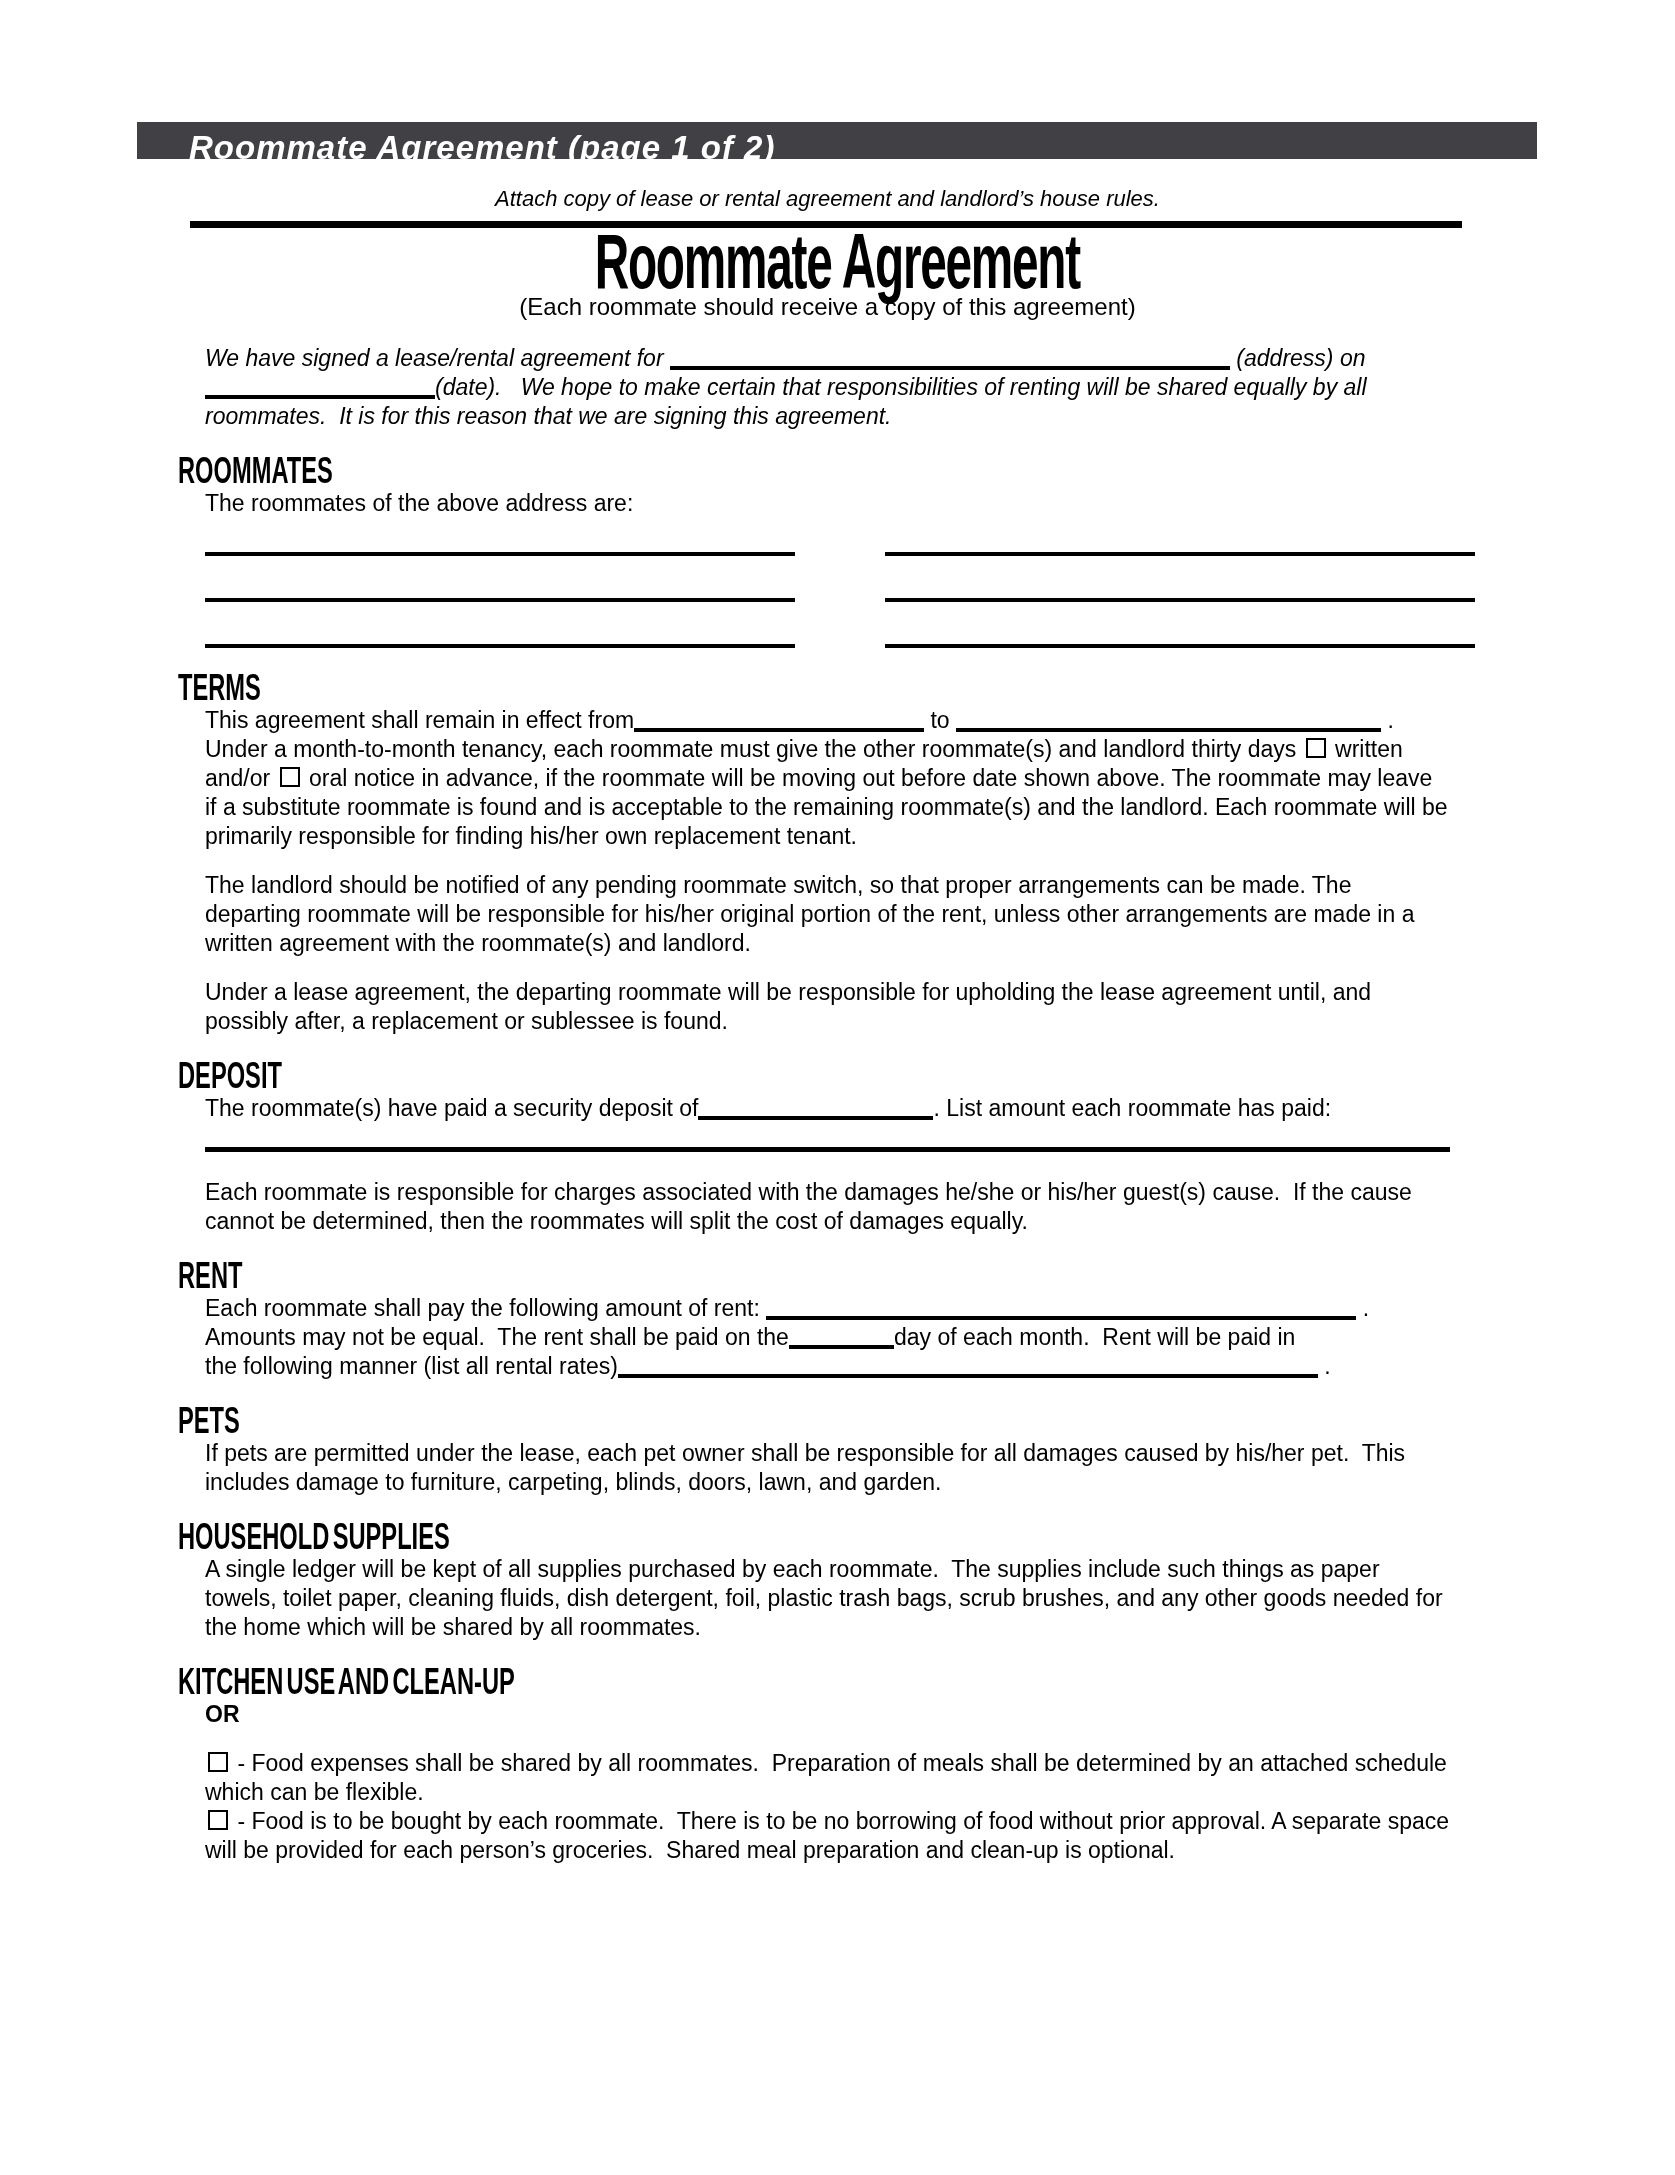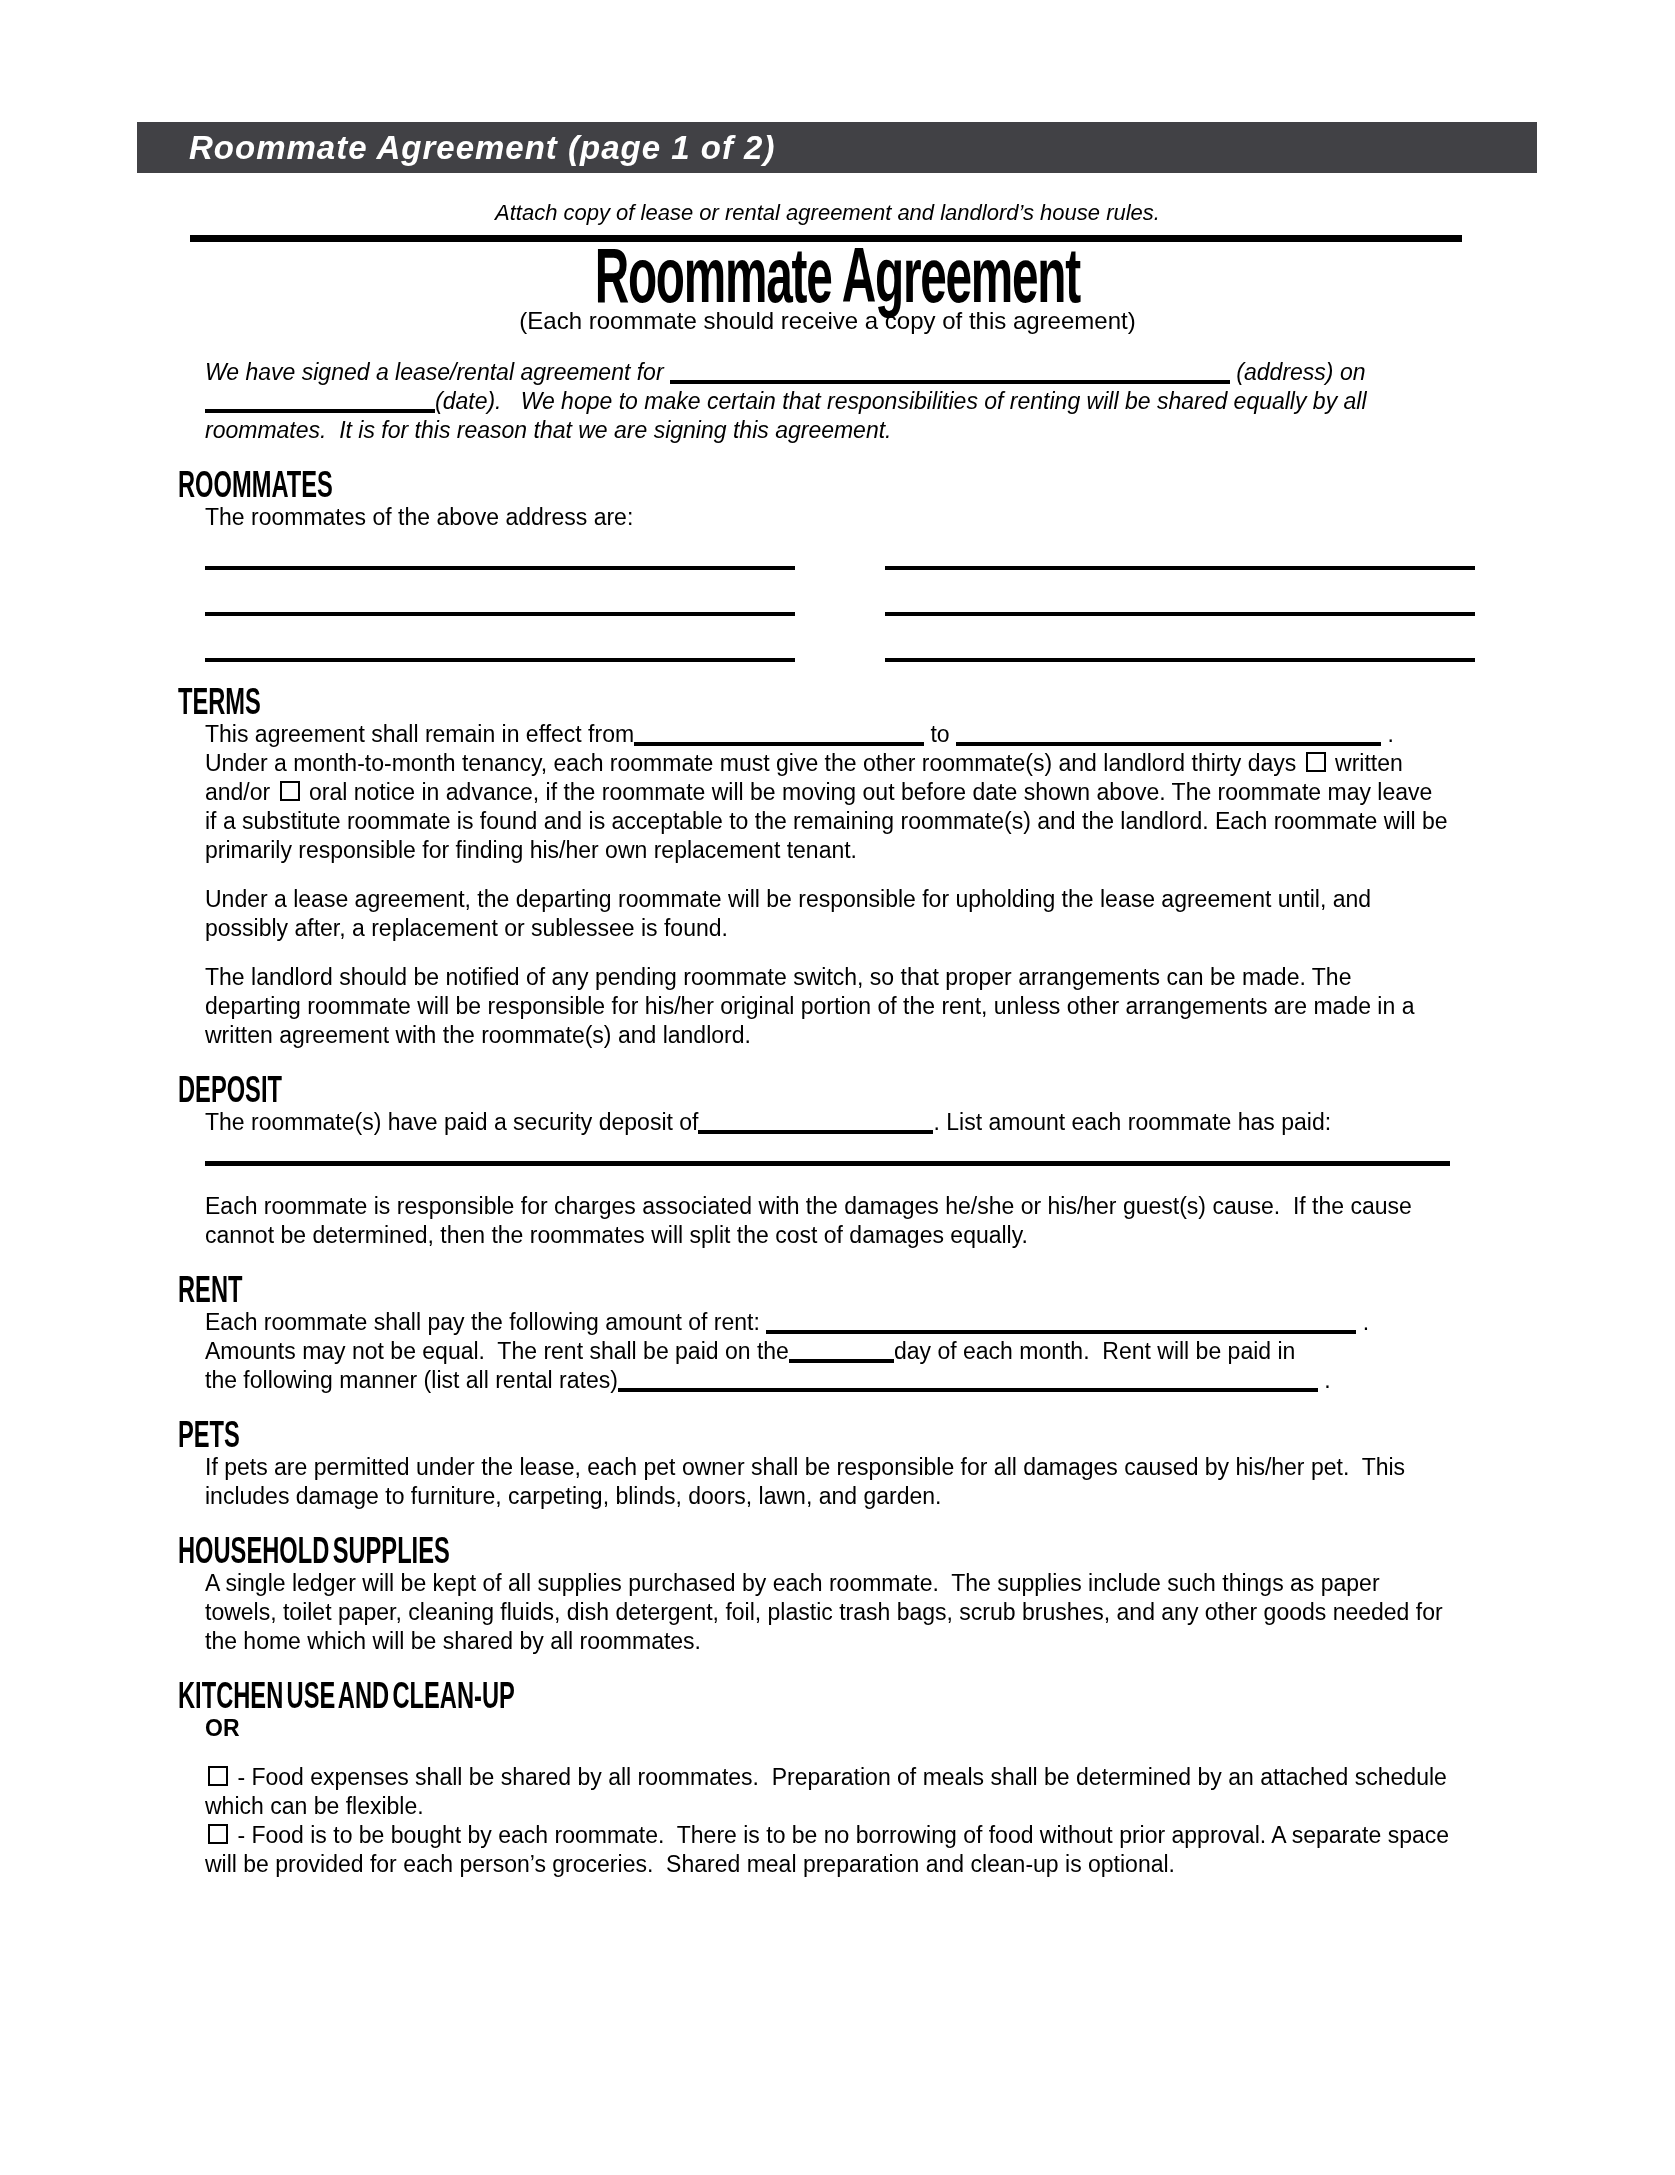--- a/index.html
+++ b/index.html
@@ -1,21 +1,21 @@
 <!DOCTYPE html>
 <html><head>
 <meta charset="utf-8">
 <style>
   html,body{margin:0;padding:0;background:#fff;}
   .page{
     width:1675px;height:2175px;background:#ffffff;position:relative;
     font-family:"Liberation Sans",sans-serif;font-size:23px;color:#000;
     overflow:hidden;
   }
-  .titlebar{margin:122px 0 8px 137px;width:1400px;height:51px;background:#414145;}
+  .titlebar{margin:122px 0 8px 137px;width:1400px;height:37px;background:#414145;}
   .titlebar-text{
     font-style:italic;font-weight:bold;color:#ffffff;font-size:33px;
     line-height:51px;padding-left:52px;letter-spacing:1px;display:block;
     font-family:"Liberation Sans",sans-serif;
   }
   .attach{margin:27px 0 0 205px;width:1245px;text-align:center;font-style:italic;font-size:22px;}
   .rule{margin:9px 0 0 190px;width:1272px;height:7px;background:#000;}
   .doc-title{margin-top:2px;text-align:center;width:1675px;}
   .doc-title-inner{
     display:inline-block;font-size:77px;font-weight:bold;line-height:62px;
@@ -82,22 +82,22 @@
       </div>
     <div class="name-row">
         <span class="name-line"></span>
         <span class="name-line"></span>
       </div>
   </div>
 
   <div class="sec-head"><span class="sec-head-inner">TERMS</span></div>
   <div class="para"><span class="t">This agreement shall remain in effect from</span><span class="blank w290"></span><span class="t"> to </span><span class="blank w425"></span><span class="t"> .</span></div>
   <div class="para" style="margin-top:0;"><span class="t">Under a month-to-month tenancy, each roommate must give the other roommate(s) and landlord thirty days </span><span class="checkbox"></span><span class="t"> written and/or </span><span class="checkbox"></span><span class="t"> oral notice in advance, if the roommate will be moving out before date shown above. The roommate may leave if a substitute roommate is found and is acceptable to the remaining roommate(s) and the landlord. Each roommate will be primarily responsible for finding his/her own replacement tenant.</span></div>
+  <div class="para"><span class="t">The landlord should be notified of any pending roommate switch, so that proper arrangements can be made. The departing roommate will be responsible for his/her original portion of the rent, unless other arrangements are made in a written agreement with the roommate(s) and landlord.</span></div>
   <div class="para"><span class="t">Under a lease agreement, the departing roommate will be responsible for upholding the lease agreement until, and possibly after, a replacement or sublessee is found.</span></div>
-  <div class="para"><span class="t">The landlord should be notified of any pending roommate switch, so that proper arrangements can be made. The departing roommate will be responsible for his/her original portion of the rent, unless other arrangements are made in a written agreement with the roommate(s) and landlord.</span></div>
 
   <div class="sec-head"><span class="sec-head-inner">DEPOSIT</span></div>
   <div class="para"><span class="t">The roommate(s) have paid a security deposit of</span><span class="blank w235"></span><span class="t">. List amount each roommate has paid:</span></div>
   <div class="fullblank"></div>
   <div class="deposit-para"><span class="t">Each roommate is responsible for charges associated with the damages he/she or his/her guest(s) cause.  If the cause cannot be determined, then the roommates will split the cost of damages equally.</span></div>
 
   <div class="sec-head"><span class="sec-head-inner">RENT</span></div>
   <div class="rent-line"><span class="t">Each roommate shall pay the following amount of rent: </span><span class="blank w590"></span><span class="t"> .</span></div>
   <div class="rent-line"><span class="t">Amounts may not be equal.  The rent shall be paid on the</span><span class="blank w105"></span><span class="t">day of each month.  Rent will be paid in</span></div>
   <div class="rent-line"><span class="t">the following manner (list all rental rates)</span><span class="blank w700"></span><span class="t"> .</span></div>

